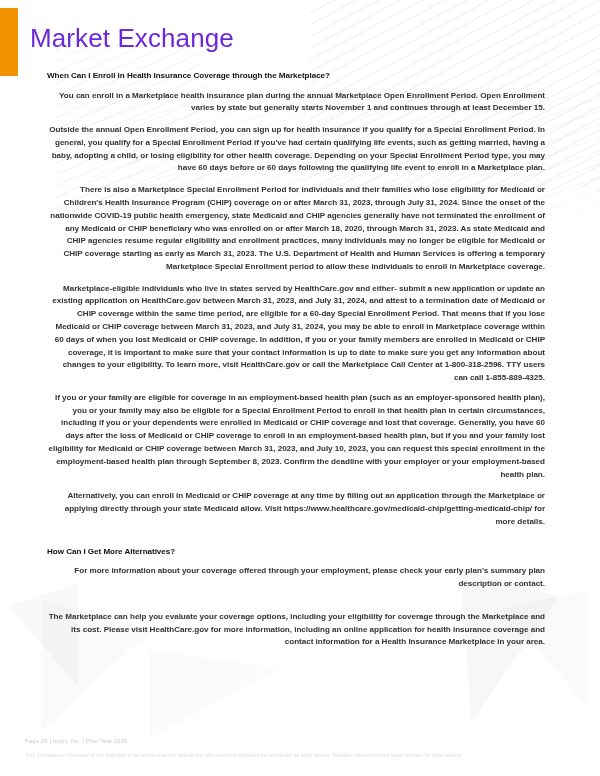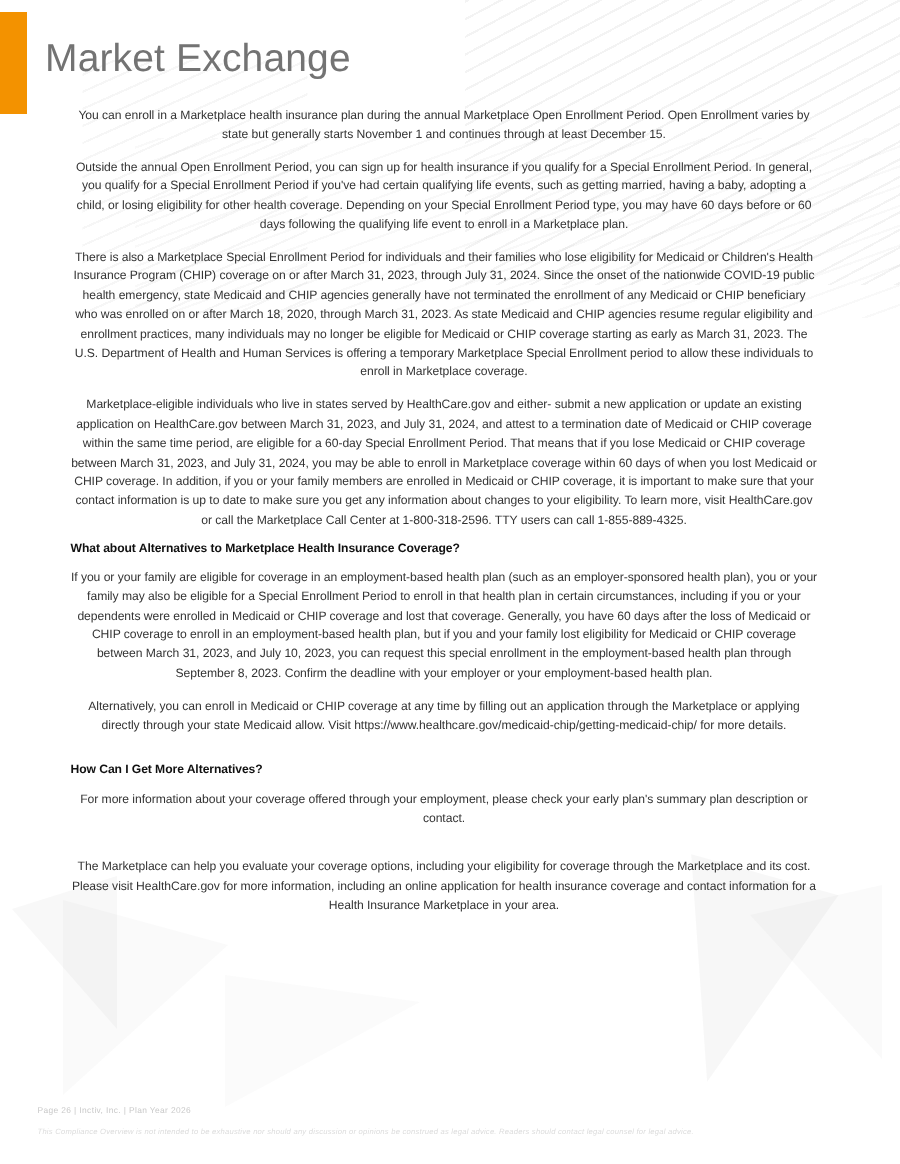--- a/index.html
+++ b/index.html
@@ -148,21 +148,21 @@
   }
 
   
   .page-title {
     position: absolute;
     top: 24px;
     left: 30px;
     font-size: 26px;
     font-weight: 300;
     letter-spacing: 0.1px;
-    color: #737373;
+    color: #6d28d9;
     line-height: 1.15;
     z-index: 2;
     white-space: nowrap;
   }
 
   
   .content {
     position: absolute;
     top: 71px;
     left: 47px;
@@ -174,26 +174,26 @@
     font-size: 8.1px;
     font-weight: bold;
     color: #111111;
     letter-spacing: -0.05px;
     line-height: 1.3;
     margin-bottom: 8px;
   }
 
   .body-par {
     font-size: 8.1px;
-    font-weight: normal;
+    font-weight: bold;
     color: #333333;
     line-height: 1.58;
     letter-spacing: -0.03px;
     margin-bottom: 9px;
-    text-align: center;
+    text-align: right;
   }
 
   .body-par:last-child { margin-bottom: 0; }
 
   .spacer-lg { height: 18px; }
   .spacer-md { height: 11px; }
   .spacer-sm { height: 7px; }
 
   
   .footer {
@@ -238,30 +238,30 @@
     <div class="wm-tri-bottom"></div>
   </div>
 
   <div class="accent-bar"></div>
 
   <h1 class="page-title">Market Exchange</h1>
 
   <div class="content">
 
     <div>
+      <div class="section-heading">When Can I Enroll in Health Insurance Coverage through the Marketplace?</div>
       <p class="body-par">You can enroll in a Marketplace health insurance plan during the annual Marketplace Open Enrollment Period. Open Enrollment varies by state but generally starts November 1 and continues through at least December 15.</p>
       <p class="body-par">Outside the annual Open Enrollment Period, you can sign up for health insurance if you qualify for a Special Enrollment Period. In general, you qualify for a Special Enrollment Period if you've had certain qualifying life events, such as getting married, having a baby, adopting a child, or losing eligibility for other health coverage. Depending on your Special Enrollment Period type, you may have 60 days before or 60 days following the qualifying life event to enroll in a Marketplace plan.</p>
       <p class="body-par">There is also a Marketplace Special Enrollment Period for individuals and their families who lose eligibility for Medicaid or Children's Health Insurance Program (CHIP) coverage on or after March 31, 2023, through July 31, 2024. Since the onset of the nationwide COVID-19 public health emergency, state Medicaid and CHIP agencies generally have not terminated the enrollment of any Medicaid or CHIP beneficiary who was enrolled on or after March 18, 2020, through March 31, 2023. As state Medicaid and CHIP agencies resume regular eligibility and enrollment practices, many individuals may no longer be eligible for Medicaid or CHIP coverage starting as early as March 31, 2023. The U.S. Department of Health and Human Services is offering a temporary Marketplace Special Enrollment period to allow these individuals to enroll in Marketplace coverage.</p>
       <p class="body-par">Marketplace-eligible individuals who live in states served by HealthCare.gov and either- submit a new application or update an existing application on HealthCare.gov between March 31, 2023, and July 31, 2024, and attest to a termination date of Medicaid or CHIP coverage within the same time period, are eligible for a 60-day Special Enrollment Period. That means that if you lose Medicaid or CHIP coverage between March 31, 2023, and July 31, 2024, you may be able to enroll in Marketplace coverage within 60 days of when you lost Medicaid or CHIP coverage.  In addition, if you or your family members are enrolled in Medicaid or CHIP coverage, it is important to make sure that your contact information is up to date to make sure you get any information about changes to your eligibility. To learn more, visit HealthCare.gov or call the Marketplace Call Center at 1-800-318-2596. TTY users can call 1-855-889-4325.</p>
     </div>
 
     <div class="spacer-sm"></div>
 
     <div>
-      <div class="section-heading">What about Alternatives to Marketplace Health Insurance Coverage?</div>
       <p class="body-par">If you or your family are eligible for coverage in an employment-based health plan (such as an employer-sponsored health plan), you or your family may also be eligible for a Special Enrollment Period to enroll in that health plan in certain circumstances, including if you or your dependents were enrolled in Medicaid or CHIP coverage and lost  that coverage. Generally, you have 60 days after the loss of Medicaid or CHIP coverage to enroll in an employment-based health plan, but if you and your family lost eligibility for Medicaid or CHIP coverage between March 31, 2023, and July 10, 2023, you can request this special enrollment in the employment-based health plan through September 8, 2023. Confirm the deadline with your employer or your employment-based health plan.</p>
       <p class="body-par">Alternatively, you can enroll in Medicaid or CHIP coverage at any time by filling out an application through the Marketplace or applying directly through your state Medicaid allow. Visit https://www.healthcare.gov/medicaid-chip/getting-medicaid-chip/ for more details.</p>
     </div>
 
     <div class="spacer-lg"></div>
 
     <div>
       <div class="section-heading">How Can I Get More Alternatives?</div>
       <p class="body-par">For more information about your coverage offered through your employment, please check your early plan's summary plan description or contact.</p>
       <div class="spacer-md"></div>

